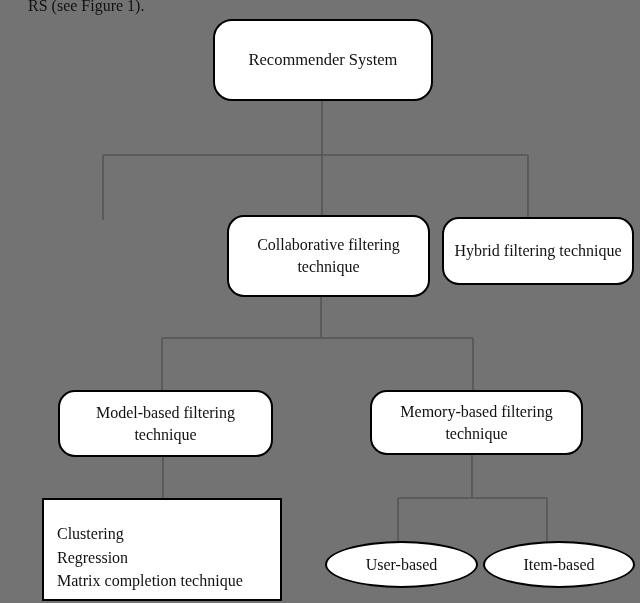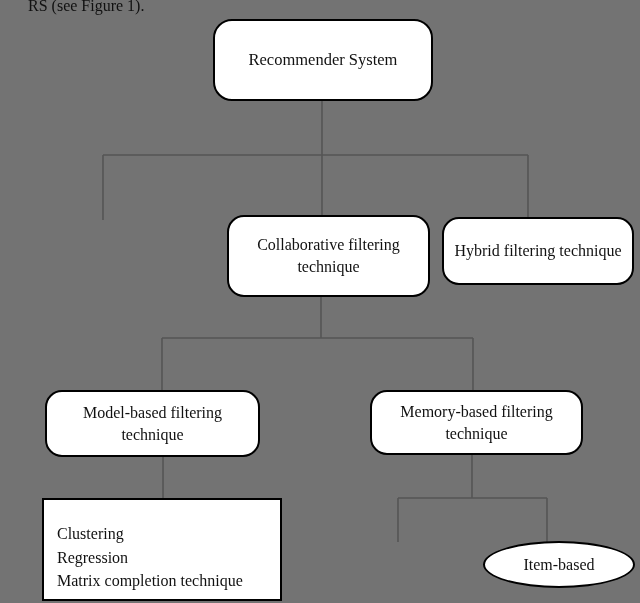--- a/index.html
+++ b/index.html
@@ -83,32 +83,35 @@
 
 
   <div class="node rounded" style="left:227px; top:215px; width:203px; height:82px;">
     <span>Collaborative filtering technique</span>
   </div>
 
   <div class="node rounded" style="left:442px; top:217px; width:192px; height:68px;">
     <span>Hybrid filtering technique</span>
   </div>
 
-  <div class="node rounded" style="left:45px; top:390px; width:215px; height:67px;">
+  <div class="node rounded" style="left:58px; top:390px; width:215px; height:67px;">
     <span>Model-based filtering technique</span>
   </div>
 
   <div class="node rounded" style="left:370px; top:390px; width:213px; height:65px;">
     <span>Memory-based filtering technique</span>
   </div>
 
   <div class="node methods" style="left:42px; top:498px; width:240px; height:103px;">
     <span class="method-line">Clustering</span>
     <span class="method-line">Regression</span>
     <span class="method-line">Matrix completion technique</span>
   </div>
 
+  <div class="node ellipse" style="left:325px; top:541px; width:153px; height:47px;">
+    <span>User-based</span>
+  </div>
 
   <div class="node ellipse" style="left:483px; top:541px; width:152px; height:47px;">
     <span>Item-based</span>
   </div>
 
 </div>
 
 </body></html>

